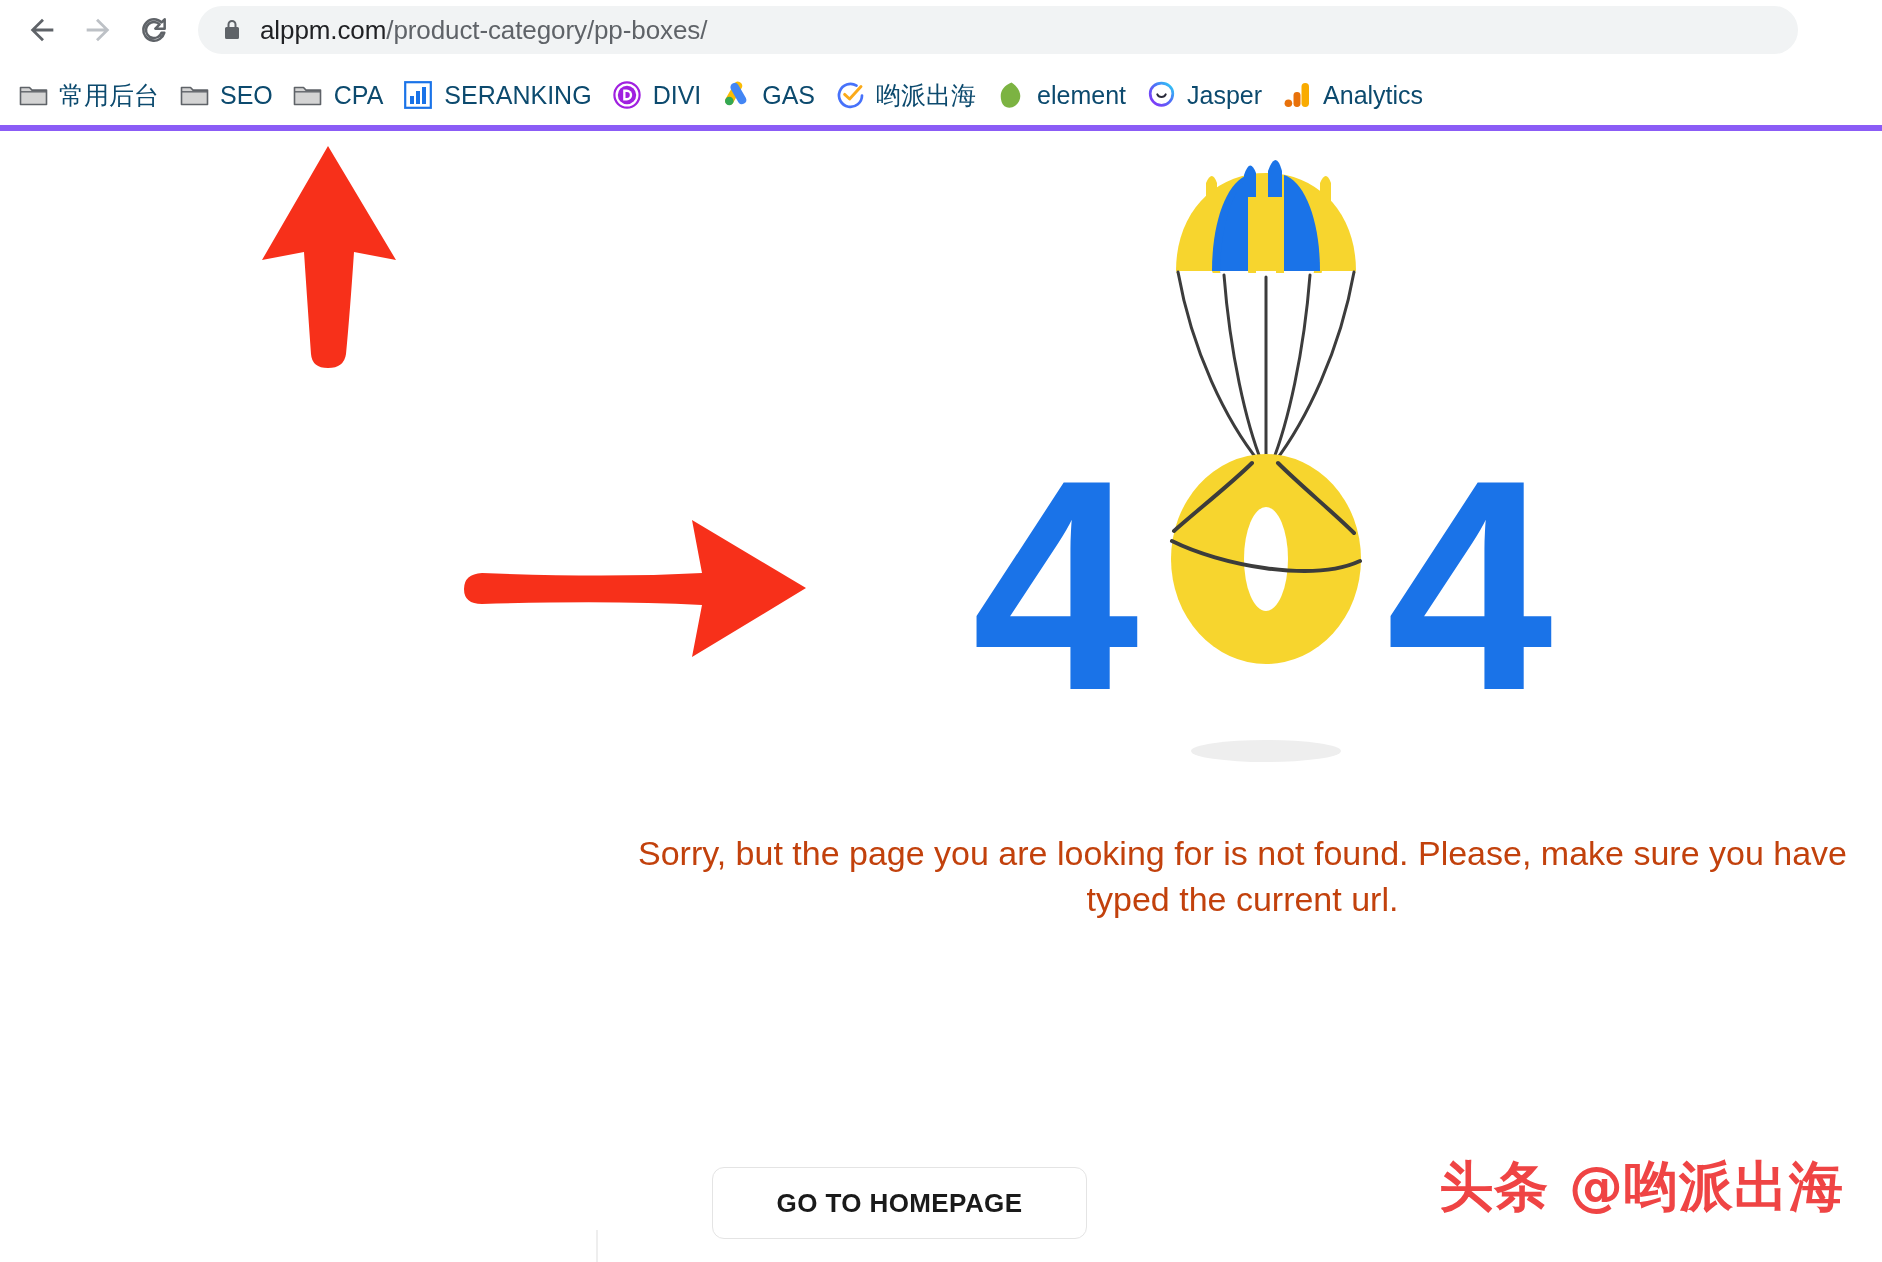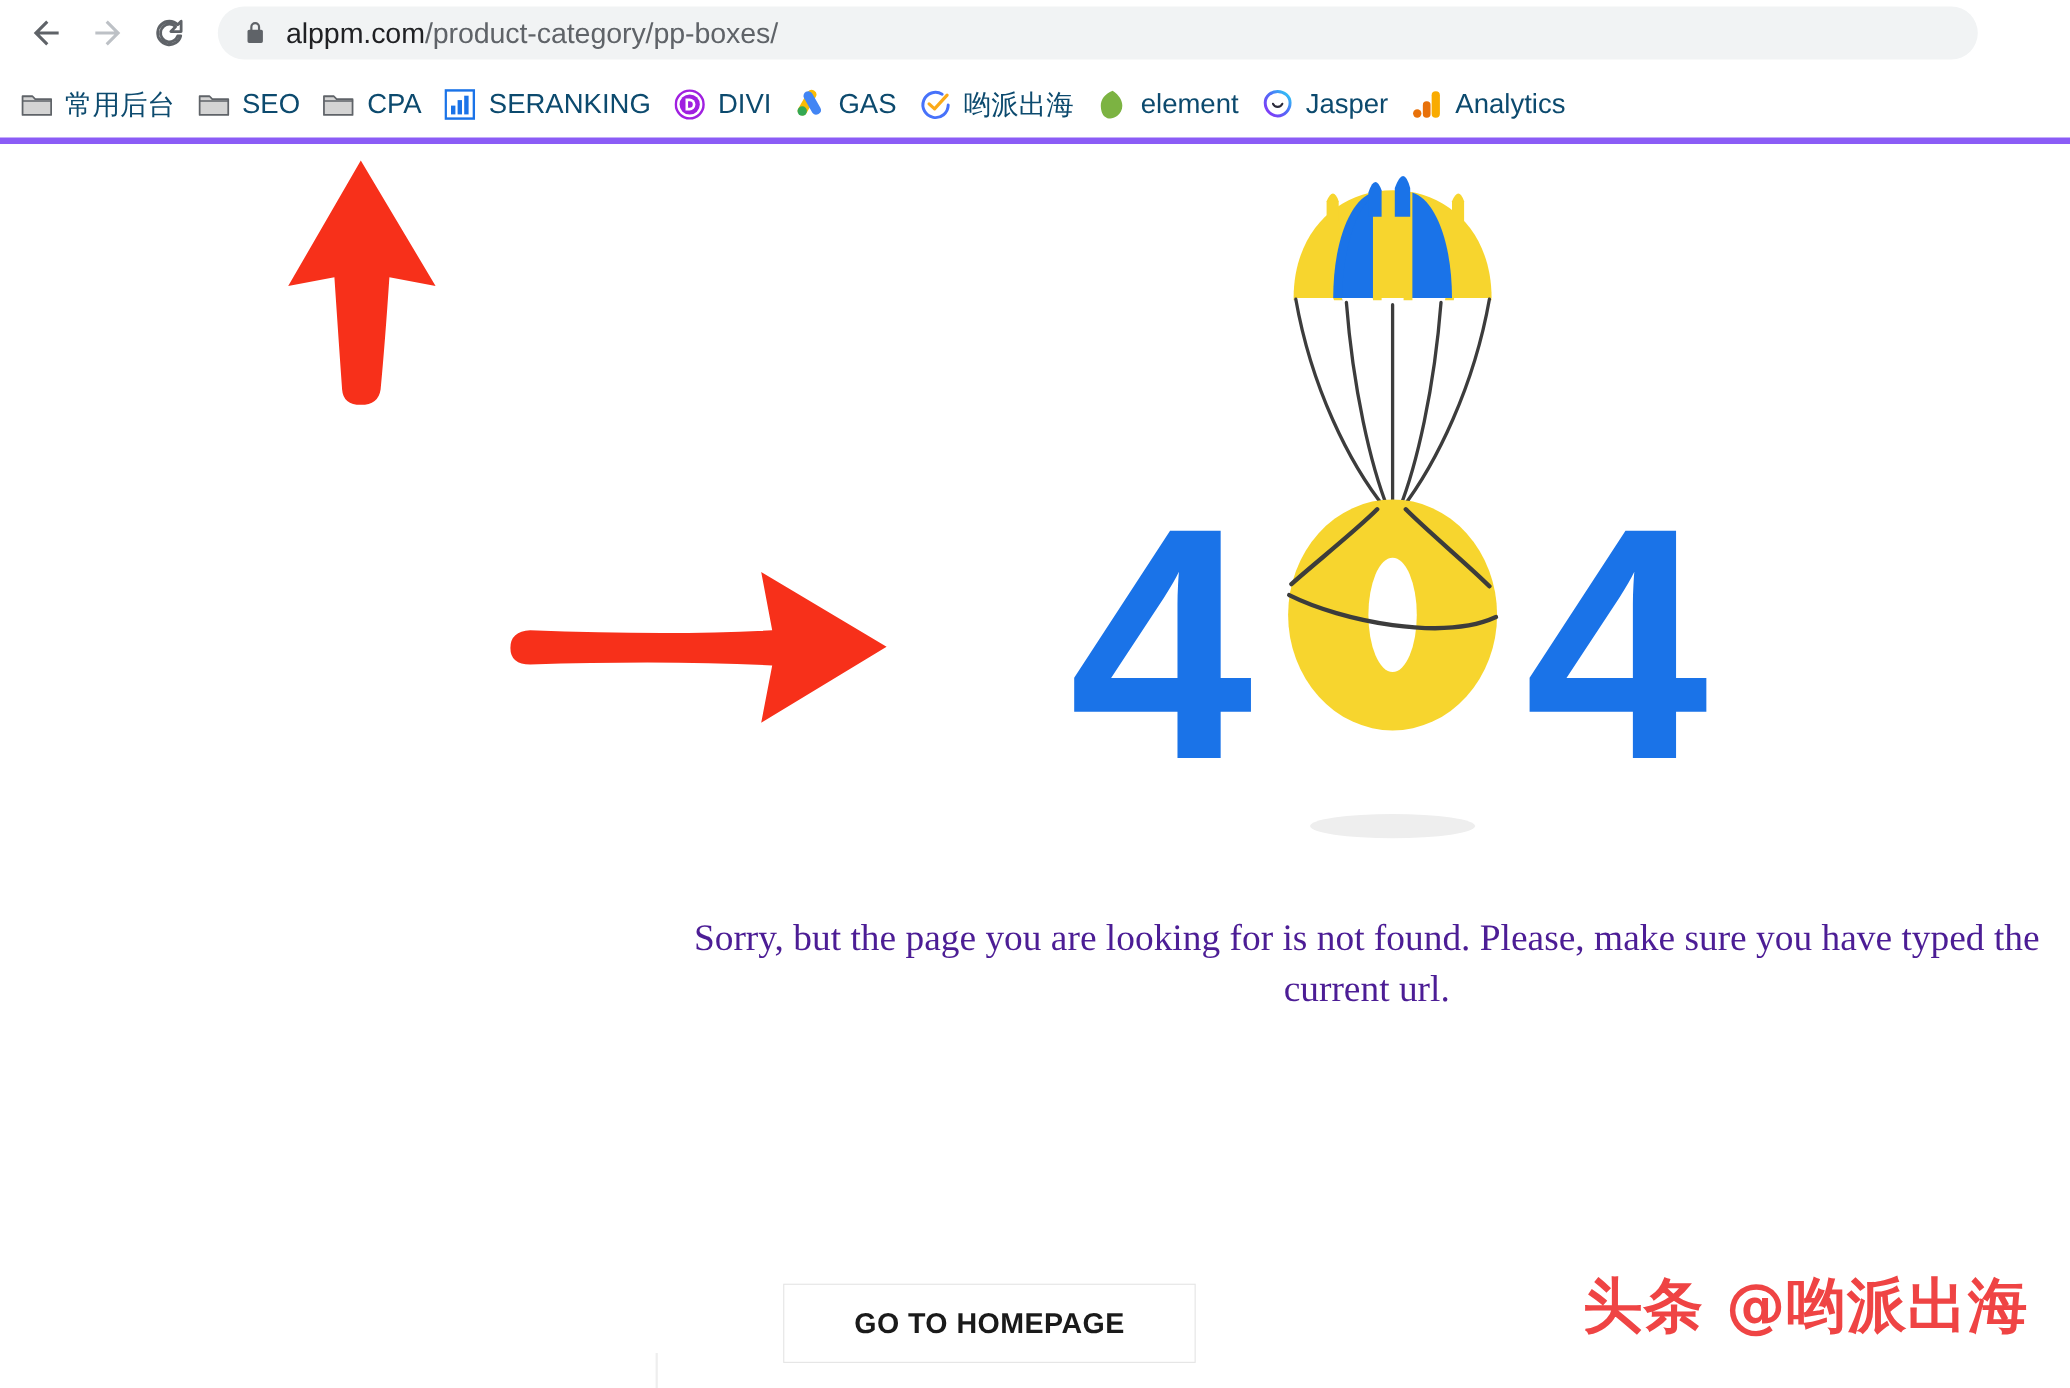--- a/index.html
+++ b/index.html
@@ -102,38 +102,38 @@
   #illustration svg { display: block; }
 
   
   #message {
     position: absolute;
     left: 620px; top: 700px;
     width: 1245px;
     text-align: center;
     font-size: 34px;
     line-height: 1.35;
-    color: #4c1d95;
-    font-family: Liberation Serif, serif;
+    color: #c2410c;
+    font-family: Liberation Sans, sans-serif;
     font-weight: 400;
   }
 
   
   #button-row {
     position: absolute;
     left: 712px; top: 1036px;
     width: 1110px;
     display: flex;
     gap: 50px;
   }
   .cta-btn {
     height: 72px;
     background: #ffffff;
     border: 1px solid #e4e4e4;
-    border-radius: 0;
+    border-radius: 12px;
     display: flex; align-items: center; justify-content: center;
     padding: 0 40px;
     font-size: 26px;
     font-weight: 600;
     letter-spacing: 0.4px;
     color: #1a1a1a;
     white-space: nowrap;
     font-family: "Liberation Sans", sans-serif;
     cursor: pointer;
   }

